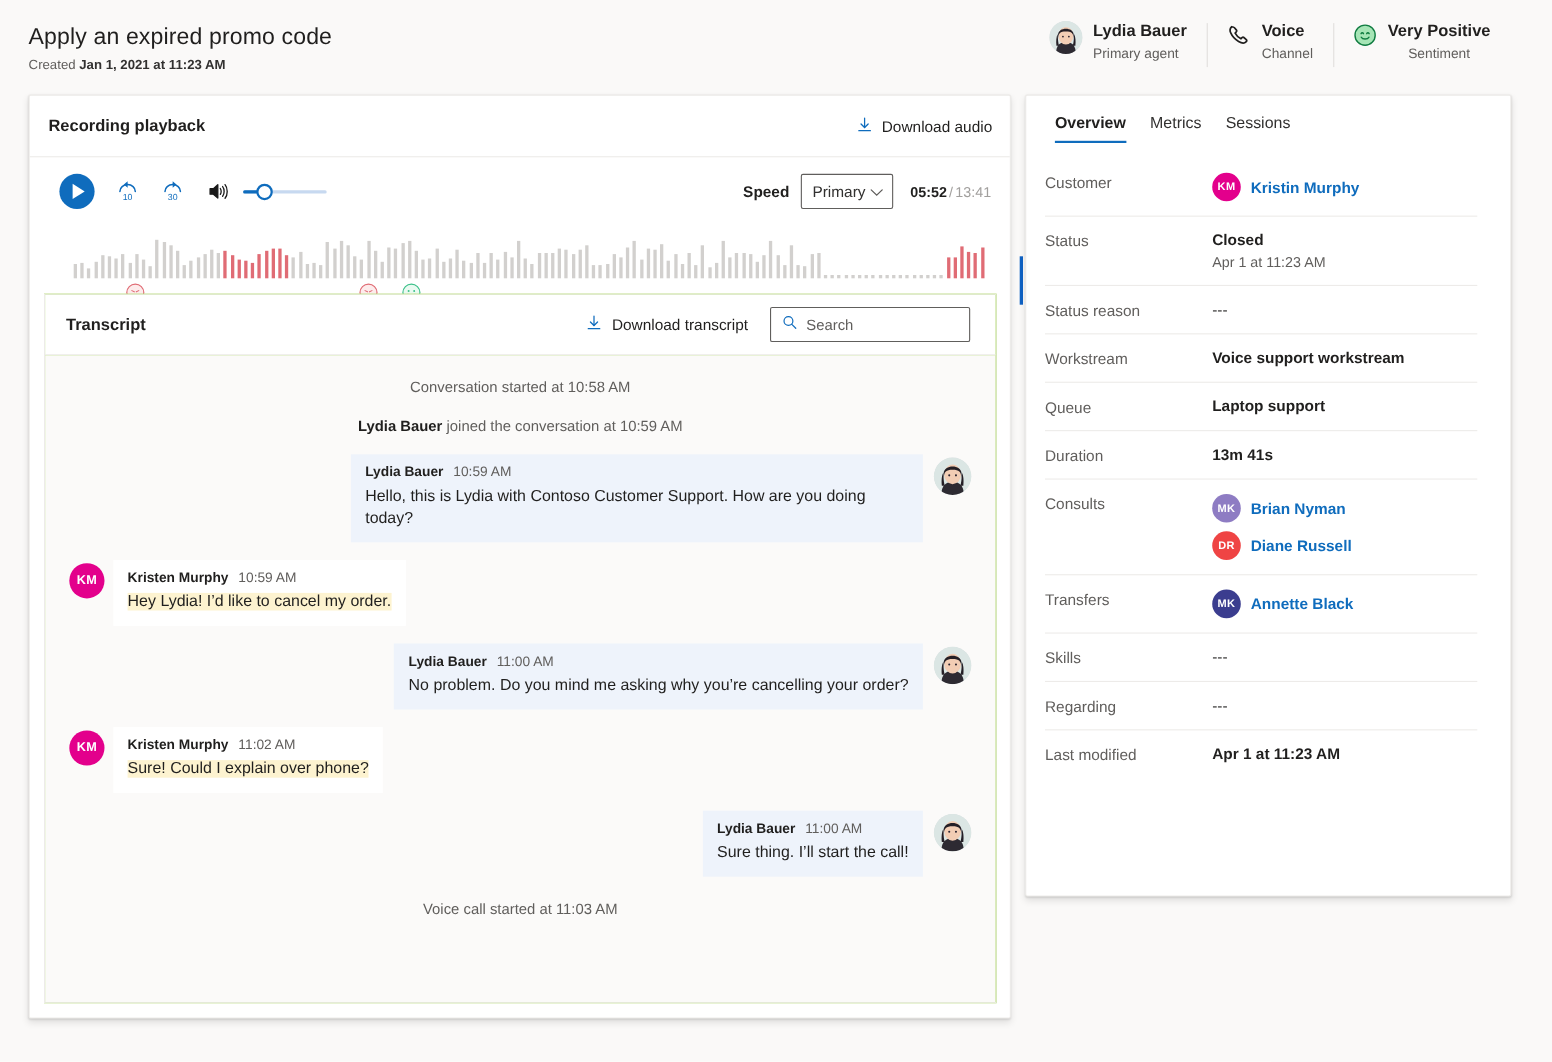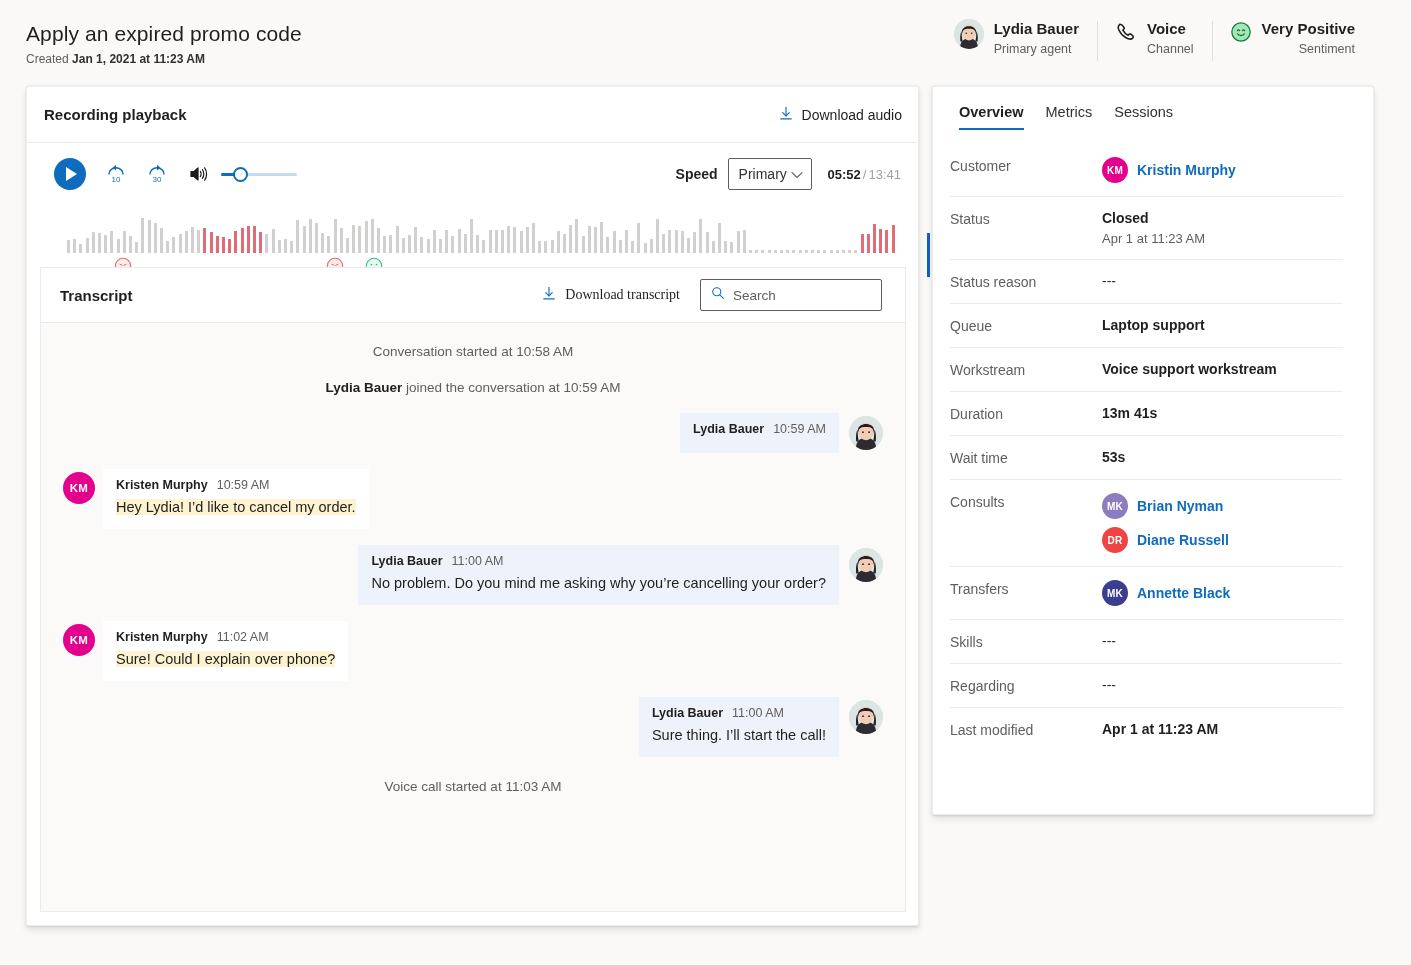--- a/index.html
+++ b/index.html
@@ -110,21 +110,21 @@
   
   #transcript-card {
     position: absolute; left: 13px; top: 180px; width: 866px; height: 645px;
     border: 1px solid #edebe9; background: #84cc16;
   }
   #tr-head {
     height: 55px; border-bottom: 1px solid #edebe9; display: flex; align-items: center;
     padding: 0 23px 0 19px; background: #fff;
   }
   #tr-title { font-size: 15px; font-weight: 600; }
-  #tr-head .dl-link { margin-left: auto; margin-right: 20px; font-size: 14px; font-family: Liberation Serif, serif; }
+  #tr-head .dl-link { margin-left: auto; margin-right: 20px; font-size: 14px; }
   #search-box {
     width: 182px; height: 32px; border: 1px solid #605e5c; border-radius: 2px;
     background: #fff; display: flex; align-items: center; padding: 0 8px 0 10px; cursor: text;
   }
   #search-box input {
     border: none; outline: none; font-size: 13.5px; color: #201f1e;
     font-family: "Liberation Sans", sans-serif; width: 138px; margin-left: 8px; background: transparent;
   }
   #search-box input::placeholder { color: #605e5c; }
 
@@ -222,21 +222,21 @@
       <span class="meta-icon">
         <svg viewBox="0 0 24 24">
           <circle cx="12" cy="12" r="10" fill="#a6e5b6" stroke="#107c41" stroke-width="1.4"></circle>
           <path d="M8 10.5 C8.6 9.3 9.8 9.3 10.4 10.5" fill="none" stroke="#107c41" stroke-width="1.4" stroke-linecap="round"></path>
           <path d="M13.6 10.5 C14.2 9.3 15.4 9.3 16 10.5" fill="none" stroke="#107c41" stroke-width="1.4" stroke-linecap="round"></path>
           <path d="M8.2 14 C9.4 16.4 14.6 16.4 15.8 14" fill="none" stroke="#107c41" stroke-width="1.4" stroke-linecap="round"></path>
         </svg>
       </span>
       <span class="meta-text">
         <span class="meta-primary" style="display:block">Very Positive</span>
-        <span class="meta-secondary" style="display:block;text-align:right">Sentiment</span>
+        <span class="meta-secondary" style="display:block;text-align:center">Sentiment</span>
       </span>
     </div>
   </div>
 </div>
 
 <div id="main">
 
   <div id="left-card" class="card">
 
     <div id="rec-head">
@@ -491,20 +491,21 @@
           </span>
           <input type="text" placeholder="Search" value="" style="">
         </div>
       </div>
       <div id="tr-body">
           <div class="sys-line">Conversation started at 10:58 AM</div>
           <div class="sys-line" style="margin-top: 9px;"><b>Lydia Bauer</b> joined the conversation at 10:59 AM</div>
           <div class="msg-row right" style="margin-top: 12px; justify-content: flex-end;">
             <div class="bubble agent">
               <div class="b-head"><span class="nm">Lydia Bauer</span><span class="tm">10:59 AM</span></div>
+              <div><span class="b-text">Hello, this is Lydia with Contoso Customer Support. How are you doing today?</span></div>
             </div>
             <span class="avatar-photo">
               <svg viewBox="0 0 40 40">
                 <circle cx="20" cy="20" r="20" fill="#dbe6e4"></circle>
                 <path d="M8 40 C8 29 13 26 20 26 C27 26 32 29 32 40 Z" fill="#2d2a32"></path>
                 <ellipse cx="20" cy="18" rx="9" ry="10.5" fill="#f2cdb4"></ellipse>
                 <path d="M10.5 17 C10.5 7 29.5 7 29.5 17 L29.5 22 C29 15 27 13 20 13 C13 13 11 15 10.5 22 Z" fill="#241f26"></path>
                 <path d="M10.2 16 C10.2 23 10.8 27 11.6 30 L8.5 30 C8 25 8.2 19 10.2 16 Z" fill="#241f26"></path>
                 <path d="M29.8 16 C29.8 23 29.2 27 28.4 30 L31.5 30 C32 25 31.8 19 29.8 16 Z" fill="#241f26"></path>
                 <circle cx="16.4" cy="19" r="1.1" fill="#2b2430"></circle>
@@ -590,41 +591,35 @@
             <div class="dsub">Apr 1 at 11:23 AM</div>
           </div>
         </div>
         <div class="drow">
           <div class="dlabel">Status reason</div>
           <div>
             <div class="dvalue plain">---</div>
           </div>
         </div>
         <div class="drow">
+          <div class="dlabel">Workstream</div>
+          <div>
+            <div class="dvalue">Voice support workstream</div>
+          </div>
+        </div>
+        <div class="drow">
           <div class="dlabel">Queue</div>
           <div>
             <div class="dvalue">Laptop support</div>
           </div>
         </div>
         <div class="drow">
-          <div class="dlabel">Workstream</div>
-          <div>
-            <div class="dvalue">Voice support workstream</div>
-          </div>
-        </div>
-        <div class="drow">
           <div class="dlabel">Duration</div>
           <div>
             <div class="dvalue">13m 41s</div>
-          </div>
-        </div>
-        <div class="drow">
-          <div class="dlabel">Wait time</div>
-          <div>
-            <div class="dvalue">53s</div>
           </div>
         </div>
         <div class="drow">
           <div class="dlabel">Consults</div>
           <div>
             <div class="person">
               <div class="init-avatar" style="background: rgb(142, 124, 195);">MK</div>
               <a>Brian Nyman</a>
             </div>
             <div class="person">

